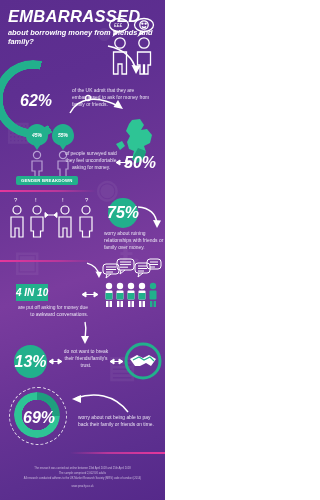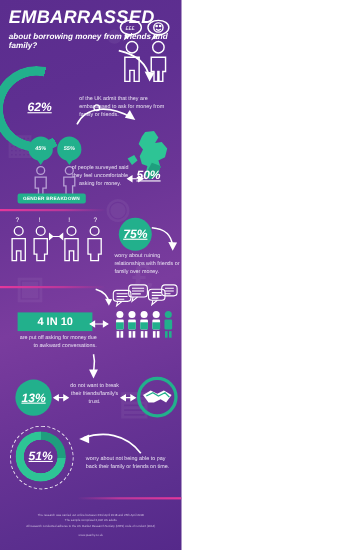--- a/index.html
+++ b/index.html
@@ -5,36 +5,36 @@
   html,body{margin:0;padding:0;background:#fff;}
   body{font-family:"Liberation Sans",sans-serif;}
   #page{position:relative;width:165px;height:500px;overflow:hidden;
         background:linear-gradient(160deg,#5b2d8e 0%,#5e2f91 18%,#6b3596 38%,#7a3c9e 55%,#6a3496 72%,#5c2f8f 88%,#55298a 100%);}
   .wm{position:absolute;color:rgba(255,255,255,.055);font-weight:bold;line-height:1;pointer-events:none;}
   .sect{position:absolute;left:0;width:165px;}
   .hdr{top:8px;left:8px;width:150px;}
   .hdr .t1{color:#ffffff;font-size:16.5px;font-weight:bold;font-style:italic;letter-spacing:.3px;line-height:1;}
   .hdr .t2{color:#ffffff;font-size:7.4px;font-style:italic;font-weight:bold;line-height:1.3;margin-top:3px;}
   .body-txt{color:#e9e2f3;font-size:4.9px;line-height:1.45;}
-  .pct-big{color:#ffffff;font-size:11px;font-weight:bold;font-style:italic;text-decoration:underline;}
+  .pct-big{color:#ffffff;font-size:16px;font-weight:bold;font-style:italic;}
   .pct-sm{color:#ffffff;font-size:5px;font-weight:bold;font-style:italic;}
   .divider{position:absolute;height:1.5px;background:linear-gradient(90deg,#e5379b,#b9379b 60%,rgba(185,55,155,0));}
   .donut62{position:absolute;left:-6px;top:60px;width:78px;height:78px;border-radius:50%;
       background:conic-gradient(from 150deg,#22b08c 0turn 0.62turn,rgba(255,255,255,0) .62turn 1turn);
       -webkit-mask:radial-gradient(circle,transparent 30px,#000 30.5px);mask:radial-gradient(circle,transparent 30px,#000 30.5px);}
   .lbl62{position:absolute;left:16px;top:92px;width:40px;text-align:center;}
   .badge{position:absolute;width:22px;height:22px;border-radius:50% 50% 50% 50%/55% 55% 45% 45%;background:#22b08c;
       display:flex;align-items:center;justify-content:center;}
   .badge:after{content:"";position:absolute;bottom:-4px;left:50%;margin-left:-4px;border-left:4px solid transparent;
       border-right:4px solid transparent;border-top:6px solid #22b08c;}
   .gb{position:absolute;background:#22b08c;color:#fff;font-size:4.3px;font-weight:bold;letter-spacing:.2px;
       padding:2px 5px;border-radius:2px;}
   .circ{position:absolute;border-radius:50%;background:#22b08c;display:flex;align-items:center;justify-content:center;}
-  .banner{position:absolute;background:#22b08c;color:#fff;font-weight:bold;
-      padding:3px 18px;font-size:10px;}
+  .banner{position:absolute;background:#22b08c;color:#fff;font-weight:bold;font-style:italic;
+      padding:3px 0;font-size:10px;}
   .donut26{position:absolute;left:14px;top:392px;width:46px;height:46px;border-radius:50%;
       background:conic-gradient(from 0turn,#1f9e7e 0turn .26turn,#2ec495 .26turn 1turn);
       -webkit-mask:radial-gradient(circle,transparent 15px,#000 15.5px);mask:radial-gradient(circle,transparent 15px,#000 15.5px);}
   .dashring{position:absolute;left:9px;top:387px;width:56px;height:56px;border-radius:50%;
       border:1.4px dashed rgba(255,255,255,.85);}
   .foot{position:absolute;left:0;top:466px;width:165px;text-align:center;color:#c9b9de;font-size:2.7px;line-height:1.9;}
   .fig{position:absolute;}
   svg{display:block;overflow:visible;}
 </style>
 </head>
@@ -228,21 +228,21 @@
   </svg>
 
   <svg class="fig" style="left:124px;top:342px;" width="38" height="38">
     <circle cx="19" cy="19" r="17" fill="none" stroke="#22b08c" stroke-width="3"></circle>
     <path d="M6 17 L13 13 L19 16 L25 13 L32 17 L27 24 L22 21 L16 24 L11 24 Z" fill="#ffffff"></path>
     <path d="M9 18 L15 15 L20 18 L26 15 L30 19" stroke="#22b08c" stroke-width="1.2" fill="none"></path>
   </svg>
 
   <div class="dashring"></div>
   <div class="donut26"></div>
-  <div class="pct-big" style="position:absolute;left:23px;top:409px;width:28px;text-align:center;">51%</div>
+  <div class="pct-big" style="position:absolute;left:23px;top:409px;width:28px;text-align:center;">69%</div>
 
   <svg class="fig" style="left:68px;top:392px;" width="62" height="26">
     <path d="M60 20 C46 2, 26 0, 8 6" stroke="#ffffff" stroke-width="1.5" fill="none"></path>
     <path d="M4 7 L13 3 L13 11 Z" fill="#ffffff"></path>
   </svg>
   <div class="body-txt" style="position:absolute;left:78px;top:414px;width:80px;">worry about not being able to pay back their family or friends on time.</div>
 
   <div class="divider" style="left:70px;top:452px;width:95px;transform:scaleX(-1);"></div>
 
   <div class="foot">

